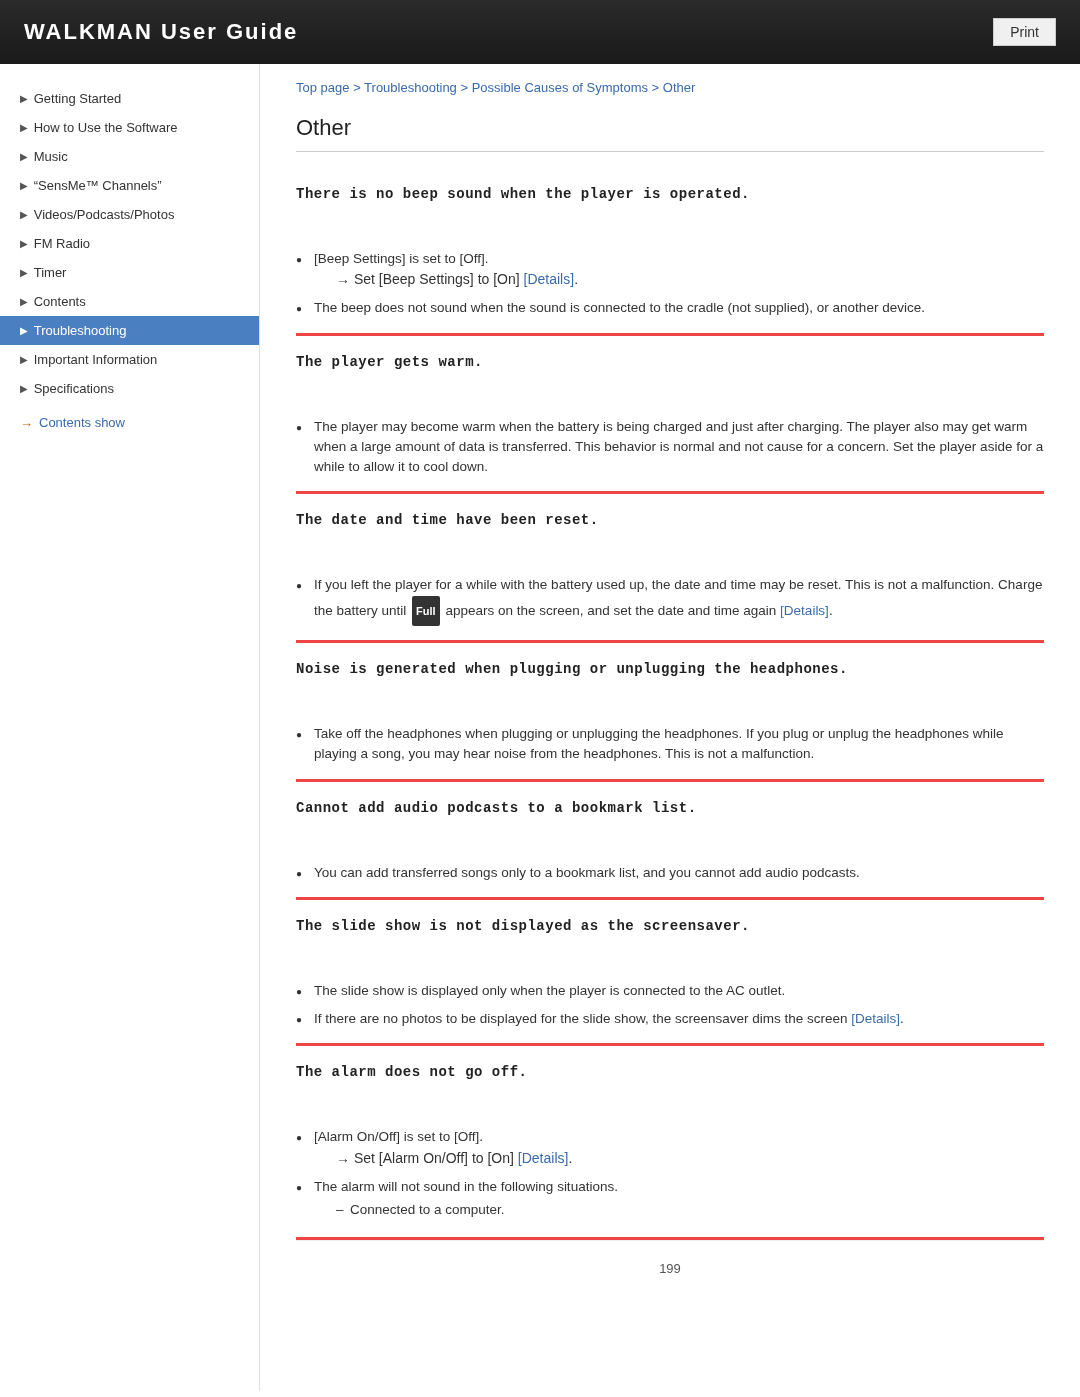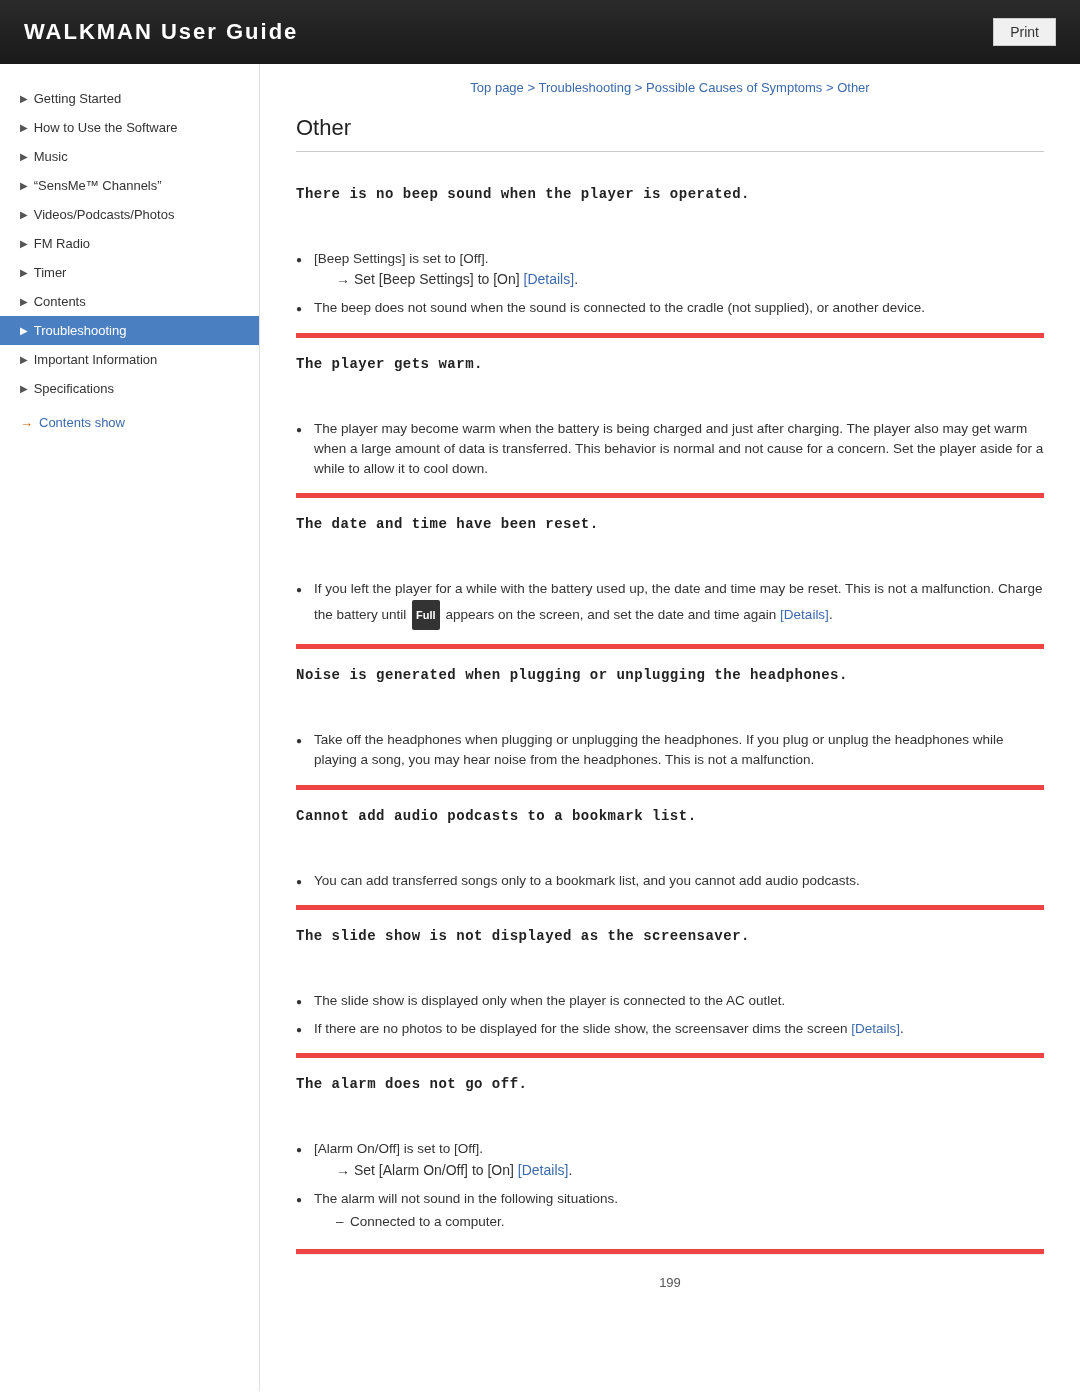--- a/index.html
+++ b/index.html
@@ -80,42 +80,42 @@
     .main {
       flex: 1;
       padding: 16px 36px 40px 36px;
     }
 
     
     .breadcrumb {
       font-size: 13px;
       color: #3a6aac;
       margin-bottom: 20px;
-      text-align: center;
+      text-align: left;
     }
     .breadcrumb a {
       color: #3a6aac;
       text-decoration: none;
     }
     .breadcrumb span { color: #3a6aac; }
 
     
     .page-title {
       font-size: 22px;
       font-weight: normal;
       margin-bottom: 16px;
       padding-bottom: 10px;
       border-bottom: 1px solid #ccc;
       color: #222;
     }
 
     
     .section {
       padding: 18px 0 10px 0;
-      border-bottom: 5px solid #ef4444;
+      border-bottom: 3px solid #ef4444;
     }
     .section-title {
       font-size: 14px;
       font-weight: bold;
       margin-bottom: 12px;
       font-family: 'Courier New', monospace;
       letter-spacing: 0.5px;
       color: #222;
     }
     .bullet-list {

